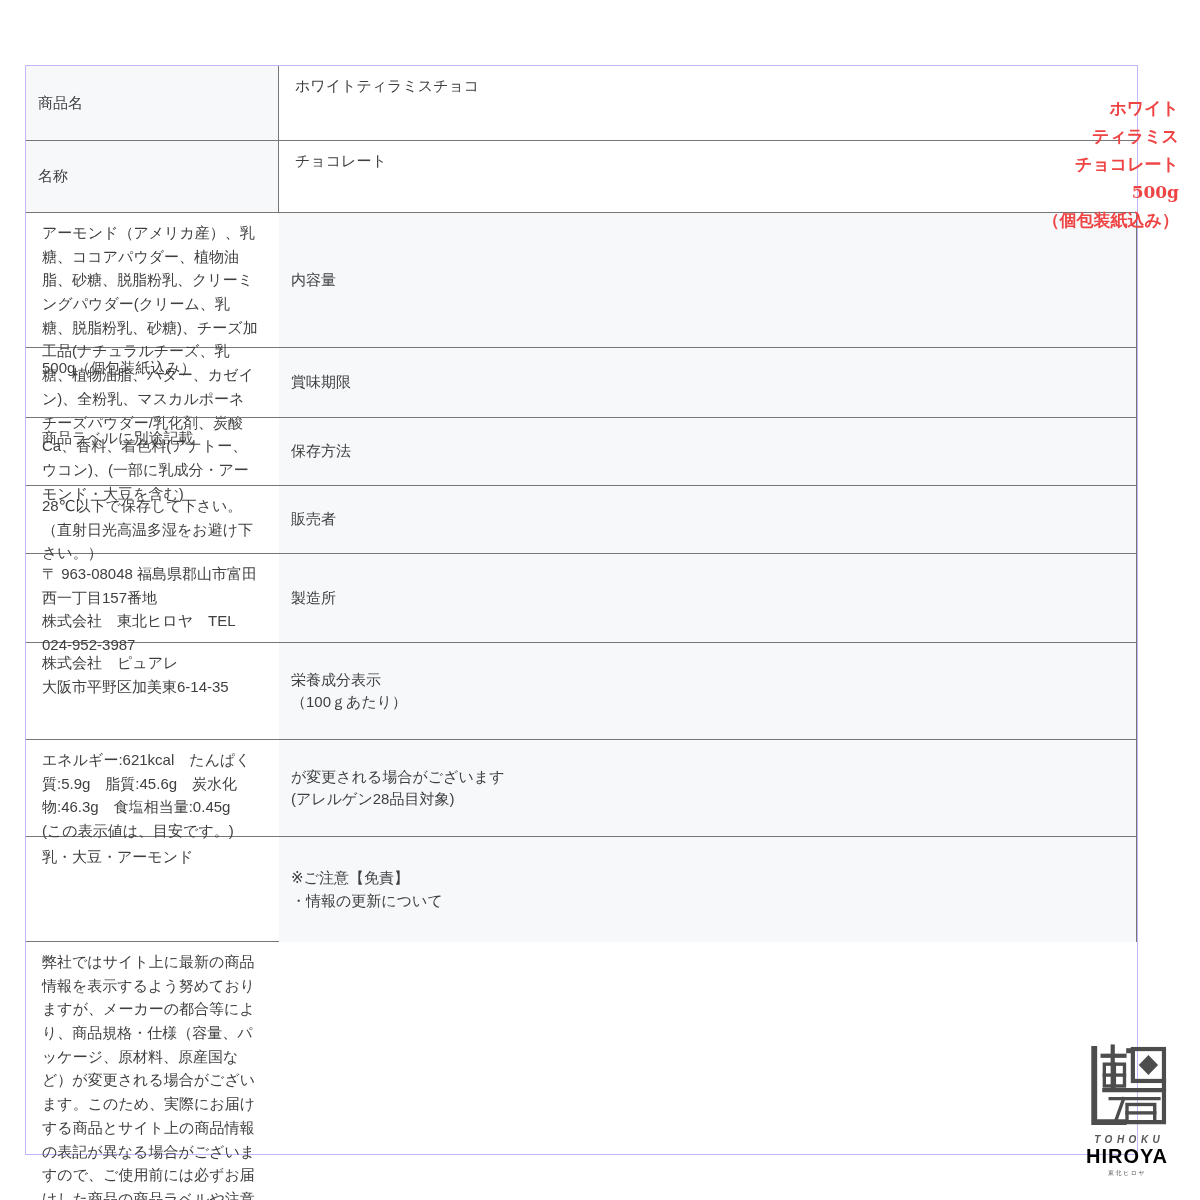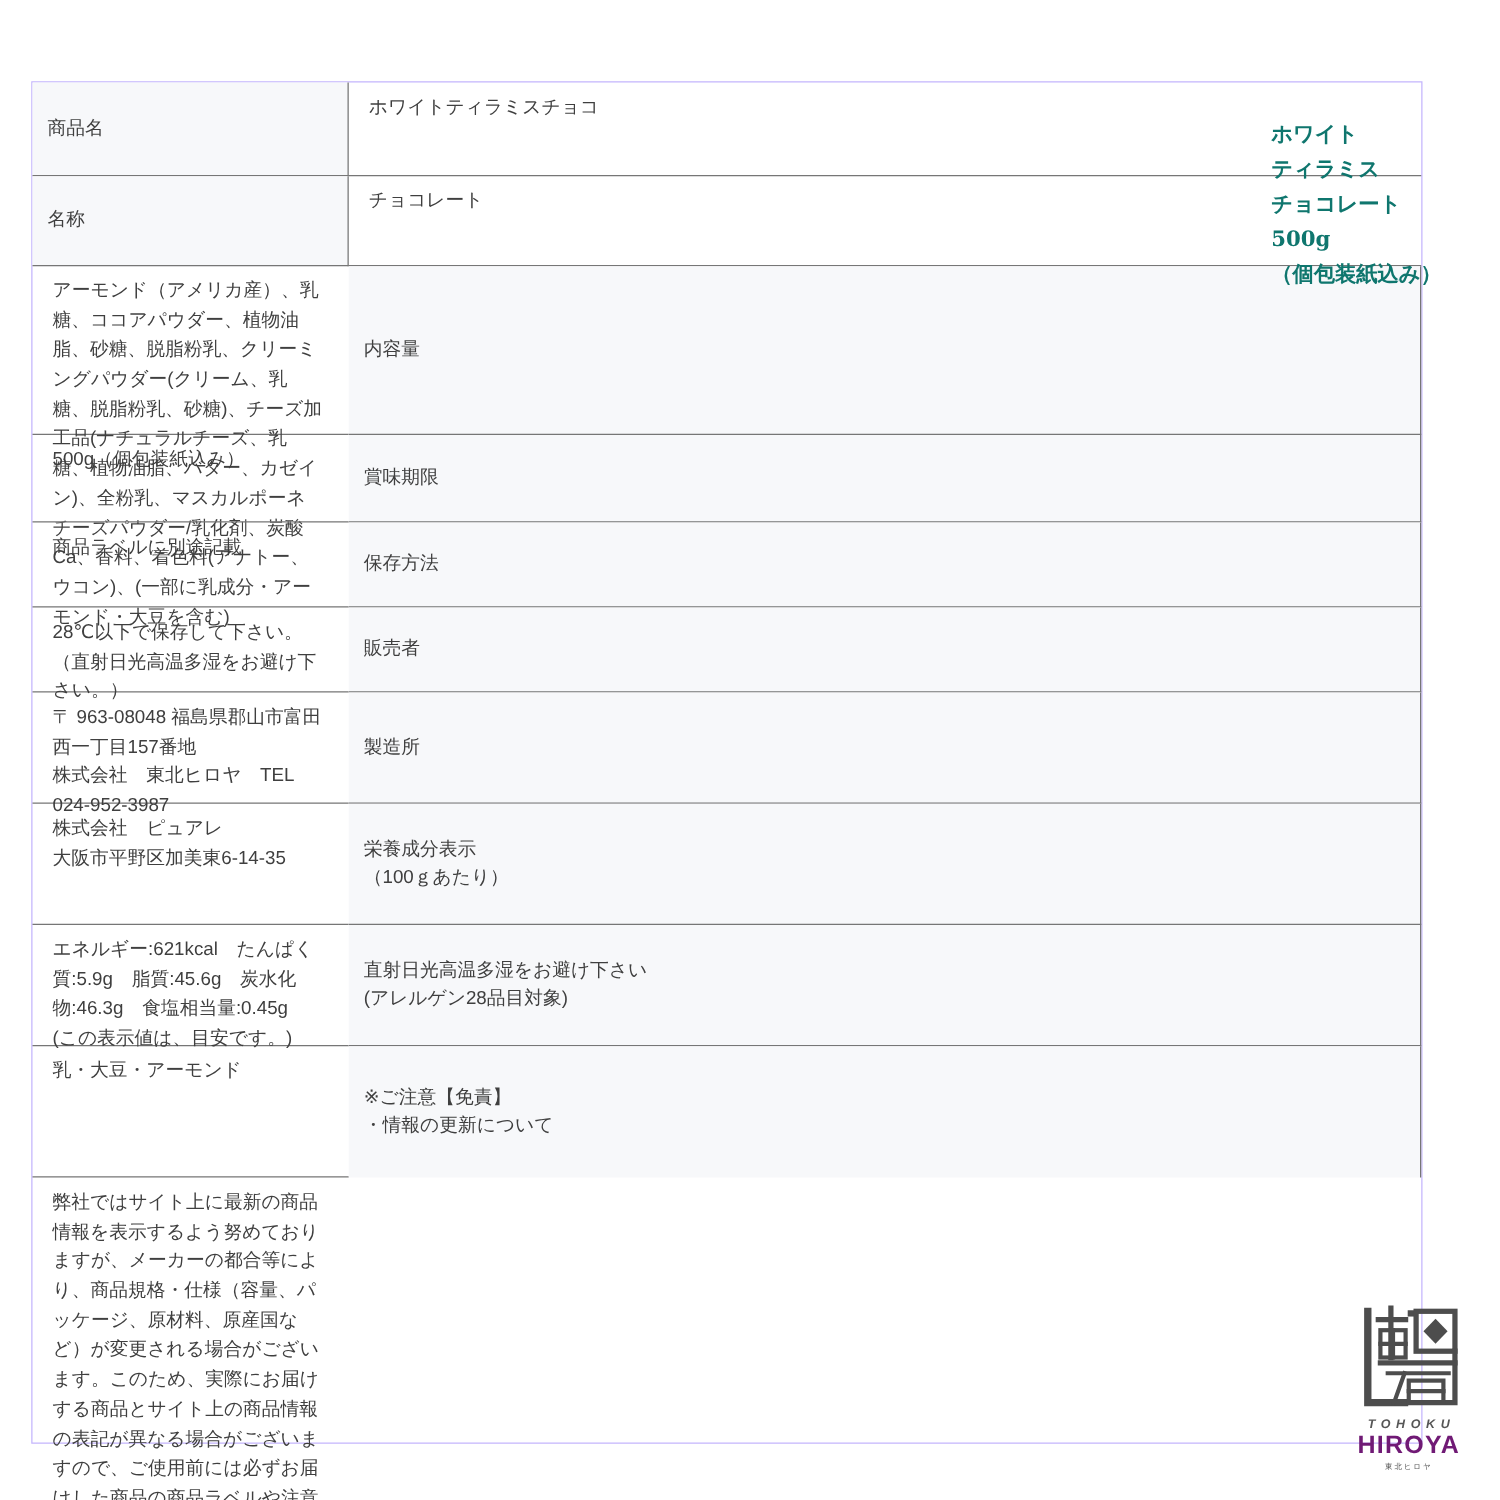--- a/index.html
+++ b/index.html
@@ -33,43 +33,43 @@
     border-bottom:1px solid #767676;
     display:flex; flex-direction:column; justify-content:flex-start;
     padding:8px 20px 8px 16px;
     font-size:15px; line-height:1.58;
   }
   .spec-table > div:nth-last-child(-n+2){ border-bottom:none; }
 
   
   .side-panel {
     position:absolute; left:1017px; top:94px; width:162px;
-    text-align:left;
+    text-align:right;
     font-family:"DejaVu Serif","Liberation Serif",serif;
     font-weight:700;
     font-size:17px; line-height:28px;
-    color:#0f766e;
+    color:#ef4444;
   }
 
   
   .logo {
     position:absolute; left:1078px; top:1044px; width:98px;
     text-align:center; color:#4d4d4d;
   }
   .logo svg { display:block; margin:0 auto; }
   .logo-tohoku {
     margin-top:6px;
     font-size:10px; font-weight:bold;
     letter-spacing:4.5px; text-indent:4.5px;
     color:#565656;
     font-style:italic;
   }
   .logo-hiroya {
     font-size:20px; font-weight:bold; letter-spacing:1px;
-    line-height:1.15; color:#701a75;
+    line-height:1.15; color:#000000;
   }
   .logo-sub {
     font-size:6px; letter-spacing:1.5px; color:#565656; margin-top:1px;
   }
 </style>
 </head>
 <body>
 
 <div class="spec-table">
 
@@ -131,21 +131,21 @@
   <div class="lc">
     <div>栄養成分表示</div>
     <div>（100ｇあたり）</div>
   </div>
   <div class="vc">
     <div>エネルギー:621kcal　たんぱく質:5.9g　脂質:45.6g　炭水化物:46.3g　食塩相当量:0.45g</div>
     <div>(この表示値は、目安です。)</div>
   </div>
 
   <div class="lc">
-    <div>直射日光高温多湿をお避け下さい</div>
+    <div>が変更される場合がございます</div>
     <div>(アレルゲン28品目対象)</div>
   </div>
   <div class="vc">
     <div>乳・大豆・アーモンド</div>
   </div>
 
   <div class="lc">
     <div>※ご注意【免責】</div>
     <div>・情報の更新について</div>
   </div>

